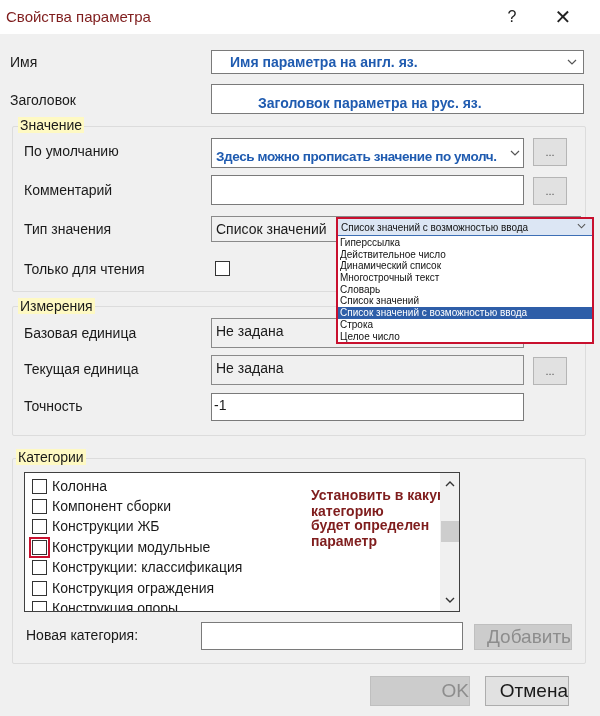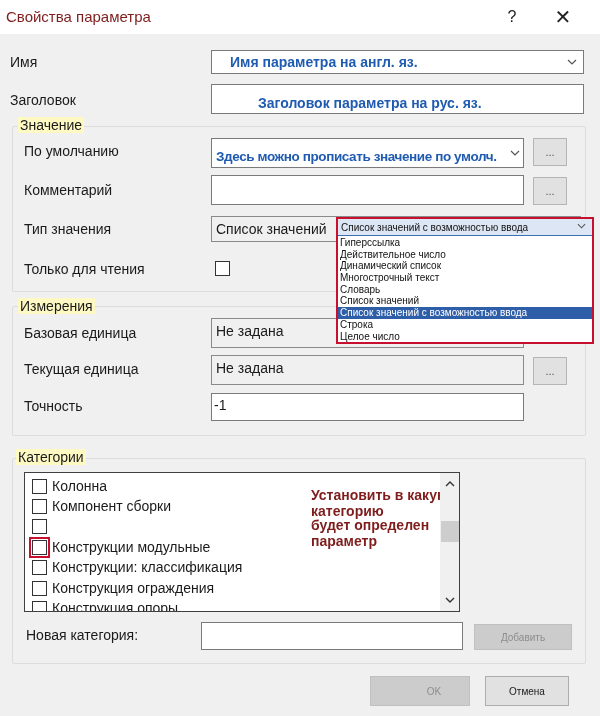--- a/index.html
+++ b/index.html
@@ -102,21 +102,21 @@
   .sb-up { top: 2px; }
   .sb-down { bottom: 2px; }
   .sb-thumb {
     position: absolute; left: 1px; top: 48px; width: 18px; height: 21px; background: #cdcdcd;
   }
   .hint {
     position: absolute; left: 310px; font-size: 14px; color: #7f1d1d; font-weight: bold;
   }
   .btn {
     position: absolute; height: 28px; border: 1px solid #adadad; background: #e1e1e1;
-    display: flex; align-items: center; justify-content: center; font-size: 10px; cursor: pointer;
+    display: flex; align-items: center; justify-content: flex-end; font-size: 19px; cursor: pointer;
   }
   .btn.disabled { background: #cccccc; border-color: #bfbfbf; color: #8d8d8d; }
 </style>
 </head>
 <body>
 
 <div class="titlebar">
   <div class="title">Свойства параметра</div>
   <div class="tb-btn help-btn">
     <span>?</span>
@@ -223,20 +223,21 @@
   <div class="cat-item" style="top:3px;">
     <span class="cb"></span>
     <span>Колонна</span>
   </div>
   <div class="cat-item" style="top:23px;">
     <span class="cb"></span>
     <span>Компонент сборки</span>
   </div>
   <div class="cat-item" style="top:43px;">
     <span class="cb"></span>
+    <span>Конструкции ЖБ</span>
   </div>
   <div class="cat-item highlight" style="top:64px;">
     <span class="cb"></span>
     <span>Конструкции модульные</span>
   </div>
   <div class="cat-item" style="top:84px;">
     <span class="cb"></span>
     <span>Конструкции: классификация</span>
   </div>
   <div class="cat-item" style="top:105px;">

